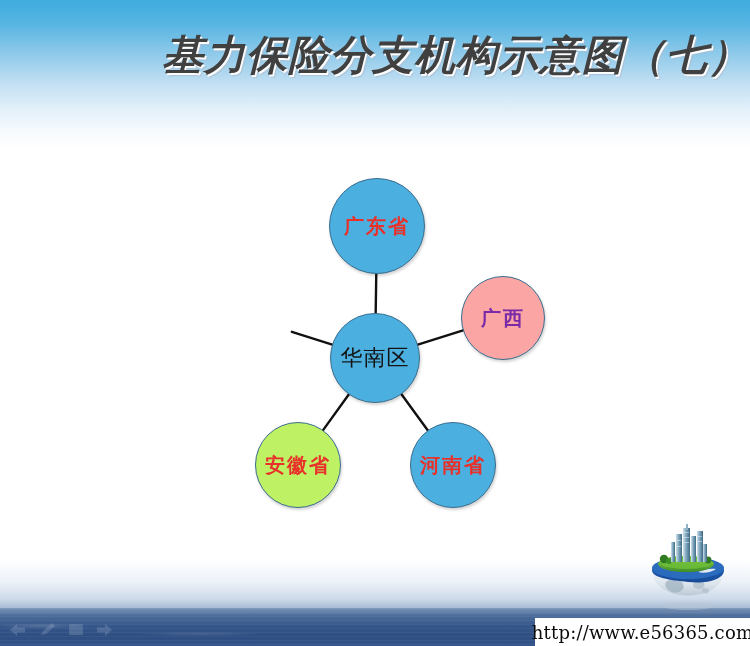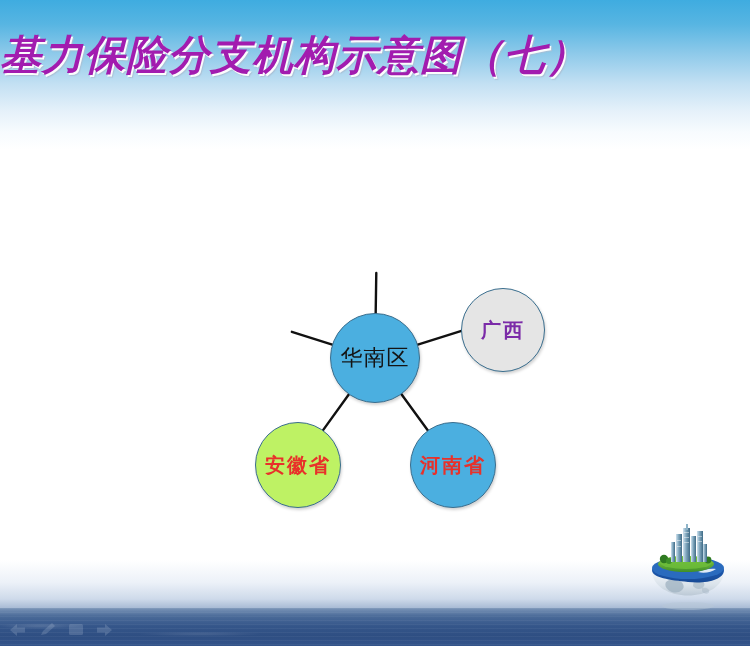--- a/index.html
+++ b/index.html
@@ -95,27 +95,27 @@
     opacity: .17;
   }
   .wm svg { display: block; }
 
   
   .title {
     position: absolute;
     left: 0;
     top: 28px;
     width: 750px;
-    text-align: left;
+    text-align: right;
     font-family: "DejaVu Serif", "Liberation Serif", serif;
     font-size: 41px;
     font-weight: bold;
     font-style: italic;
     letter-spacing: 1px;
-    color: #a21caf;
+    color: #404040;
     text-shadow:
       1.5px 1.5px 0 rgba(255,255,255,0.95),
       2.5px 2.5px 1px rgba(170,190,210,0.85);
     white-space: nowrap;
   }
 
   
   #diagram {
     position: absolute;
     left: 0; top: 0;
@@ -221,21 +221,24 @@
   <div class="title">基力保险分支机构示意图（七）</div>
 
   <div id="diagram">
     <svg id="edges" viewBox="0 0 750 646" width="750" height="646">
         <line x1="375.6665901570358" y1="314.0050496356395" x2="376.28796051407545" y2="272.99460607102145" stroke="#111111" stroke-width="2.4" stroke-linecap="round"></line>
         <line x1="333.0323861330693" y1="344.78185390017927" x2="291.8752326790639" y2="331.81897092253985" stroke="#111111" stroke-width="2.4" stroke-linecap="round"></line>
         <line x1="416.9971190335413" y1="344.87590030201835" x2="463.8663209005638" y2="330.22927471857383" stroke="#111111" stroke-width="2.4" stroke-linecap="round"></line>
         <line x1="349.299385629757" y1="393.71384074825977" x2="322.53240462614104" y2="430.9095156493884" stroke="#111111" stroke-width="2.4" stroke-linecap="round"></line>
         <line x1="400.9190549711435" y1="393.55562669118405" x2="428.2590838911812" y2="431.0605381584152" stroke="#111111" stroke-width="2.4" stroke-linecap="round"></line>
       </svg>
-      <div class="node" style="left: 461px; top: 288px; width: 84px; height: 84px; background: #e5e5e5; border-color: rgb(58, 110, 142);">
+  <div class="node" style="left: 329px; top: 178px; width: 96px; height: 96px; background: rgb(75, 175, 224); border-color: rgb(58, 110, 142);">
+        <span class="label" style="color: rgb(232, 49, 42);">广东省</span>
+      </div>
+      <div class="node" style="left: 461px; top: 276px; width: 84px; height: 84px; background: #fca5a5; border-color: rgb(58, 110, 142);">
         <span class="label" style="color: rgb(123, 43, 168);">广西</span>
       </div>
       <div class="node" style="left: 255px; top: 422px; width: 86px; height: 86px; background: #bef264; border-color: rgb(58, 110, 142);">
         <span class="label" style="color: rgb(232, 49, 42);">安徽省</span>
       </div>
       <div class="node" style="left: 410px; top: 422px; width: 86px; height: 86px; background: rgb(75, 175, 224); border-color: rgb(58, 110, 142); text-align: right;">
         <span class="label" style="color: rgb(232, 49, 42);">河南省</span>
       </div>
       <div class="node center" style="left: 330px; top: 313px; width: 90px; height: 90px; background: rgb(75, 175, 224); border-color: rgb(58, 110, 142);">
         <span class="label" style="color: rgb(20, 20, 20);">华南区</span>
@@ -300,14 +303,17 @@
         <rect x="62" y="12" width="4" height="1"></rect>
         <rect x="62" y="17" width="4" height="1"></rect>
         <rect x="41" y="16" width="4" height="1"></rect>
         <rect x="41" y="22" width="4" height="1"></rect>
       </g>
 
       <ellipse cx="52" cy="82" rx="26" ry="4" fill="#b9c8d8" opacity=".45"></ellipse>
     </svg>
   </div>
 
+  <div class="url-badge">
+    <span class="url-text">http://www.e56365.com</span>
+  </div>
 
 </div>
 
 </body></html>

